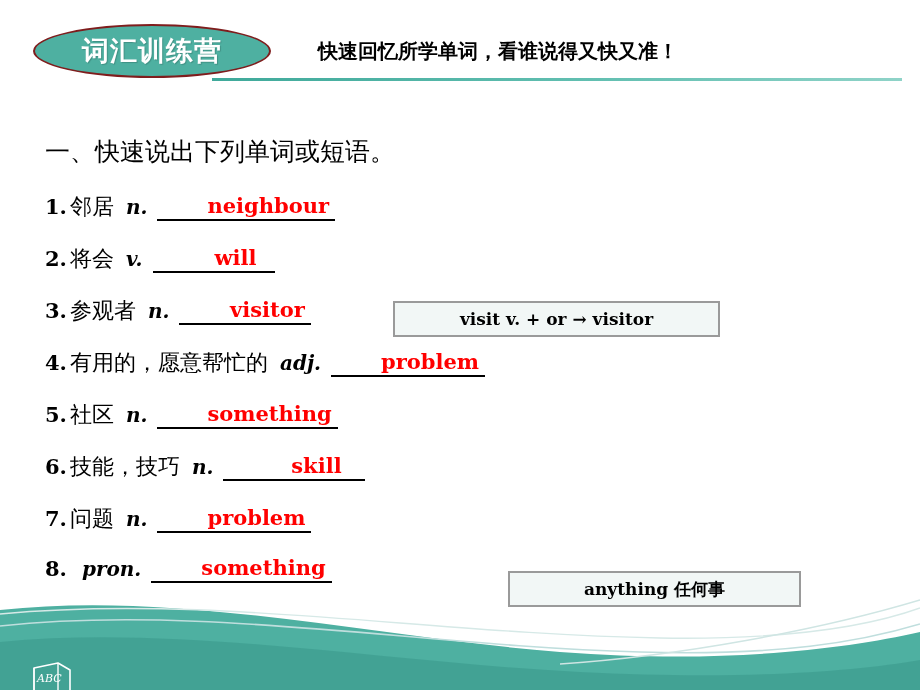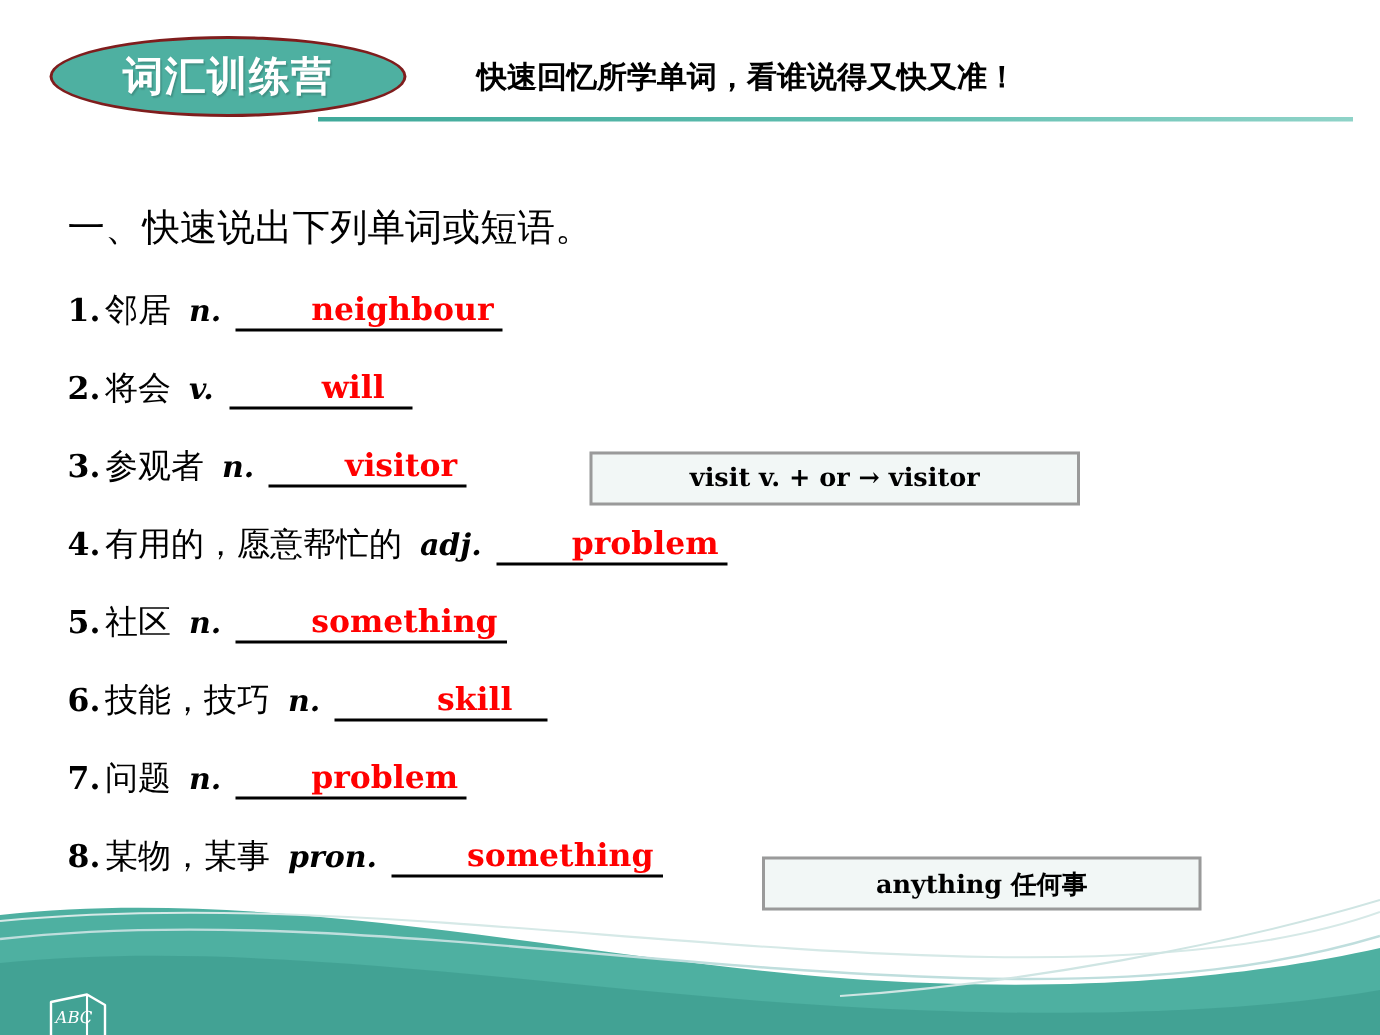--- a/index.html
+++ b/index.html
@@ -257,21 +257,20 @@
       <span class="num">7.</span>
       <span class="zh">问题</span>
       <span class="pos">n.</span>
       <span class="blank" style="min-width:140px">
         <span class="answer">problem</span>
       </span>
     </div>
 
     <div class="vrow">
       <span class="num">8.</span>
-      <span class="zh">某物，某事</span>
       <span class="pos">pron.</span>
       <span class="blank" style="min-width:145px">
         <span class="answer">something</span>
       </span>
     </div>
 
   </div>
 
   <div class="callout" id="callout-visitor">
     <span>visit v. + or → visitor</span>

